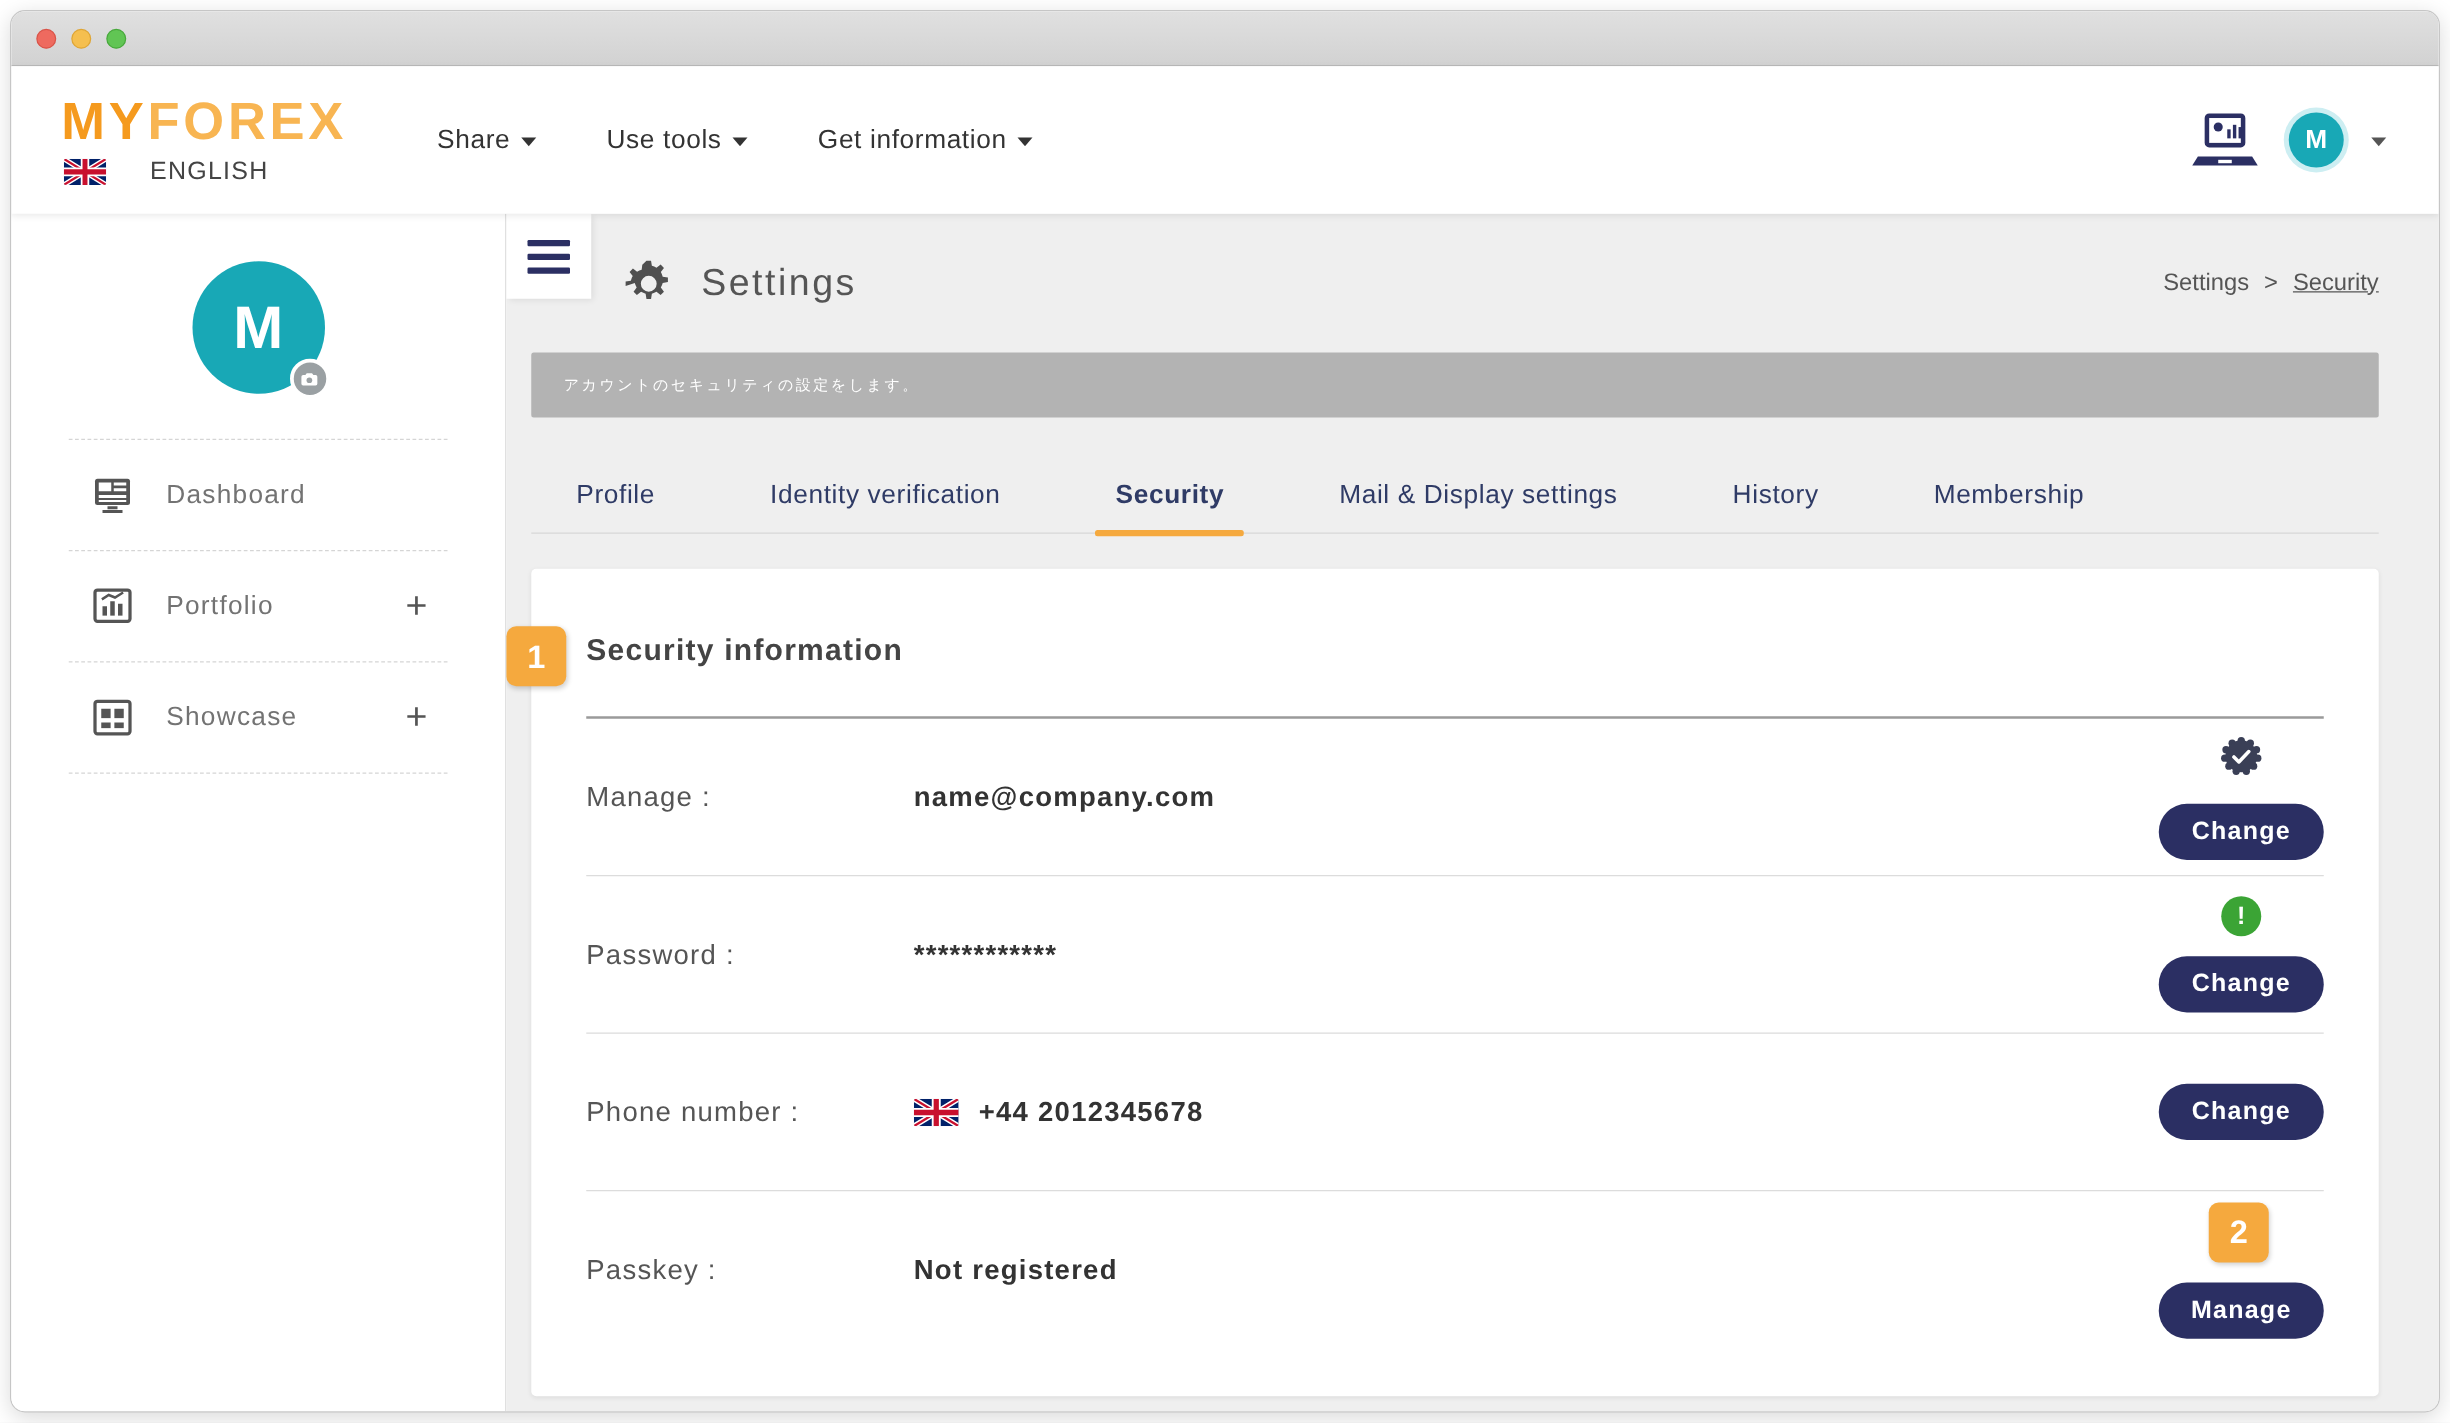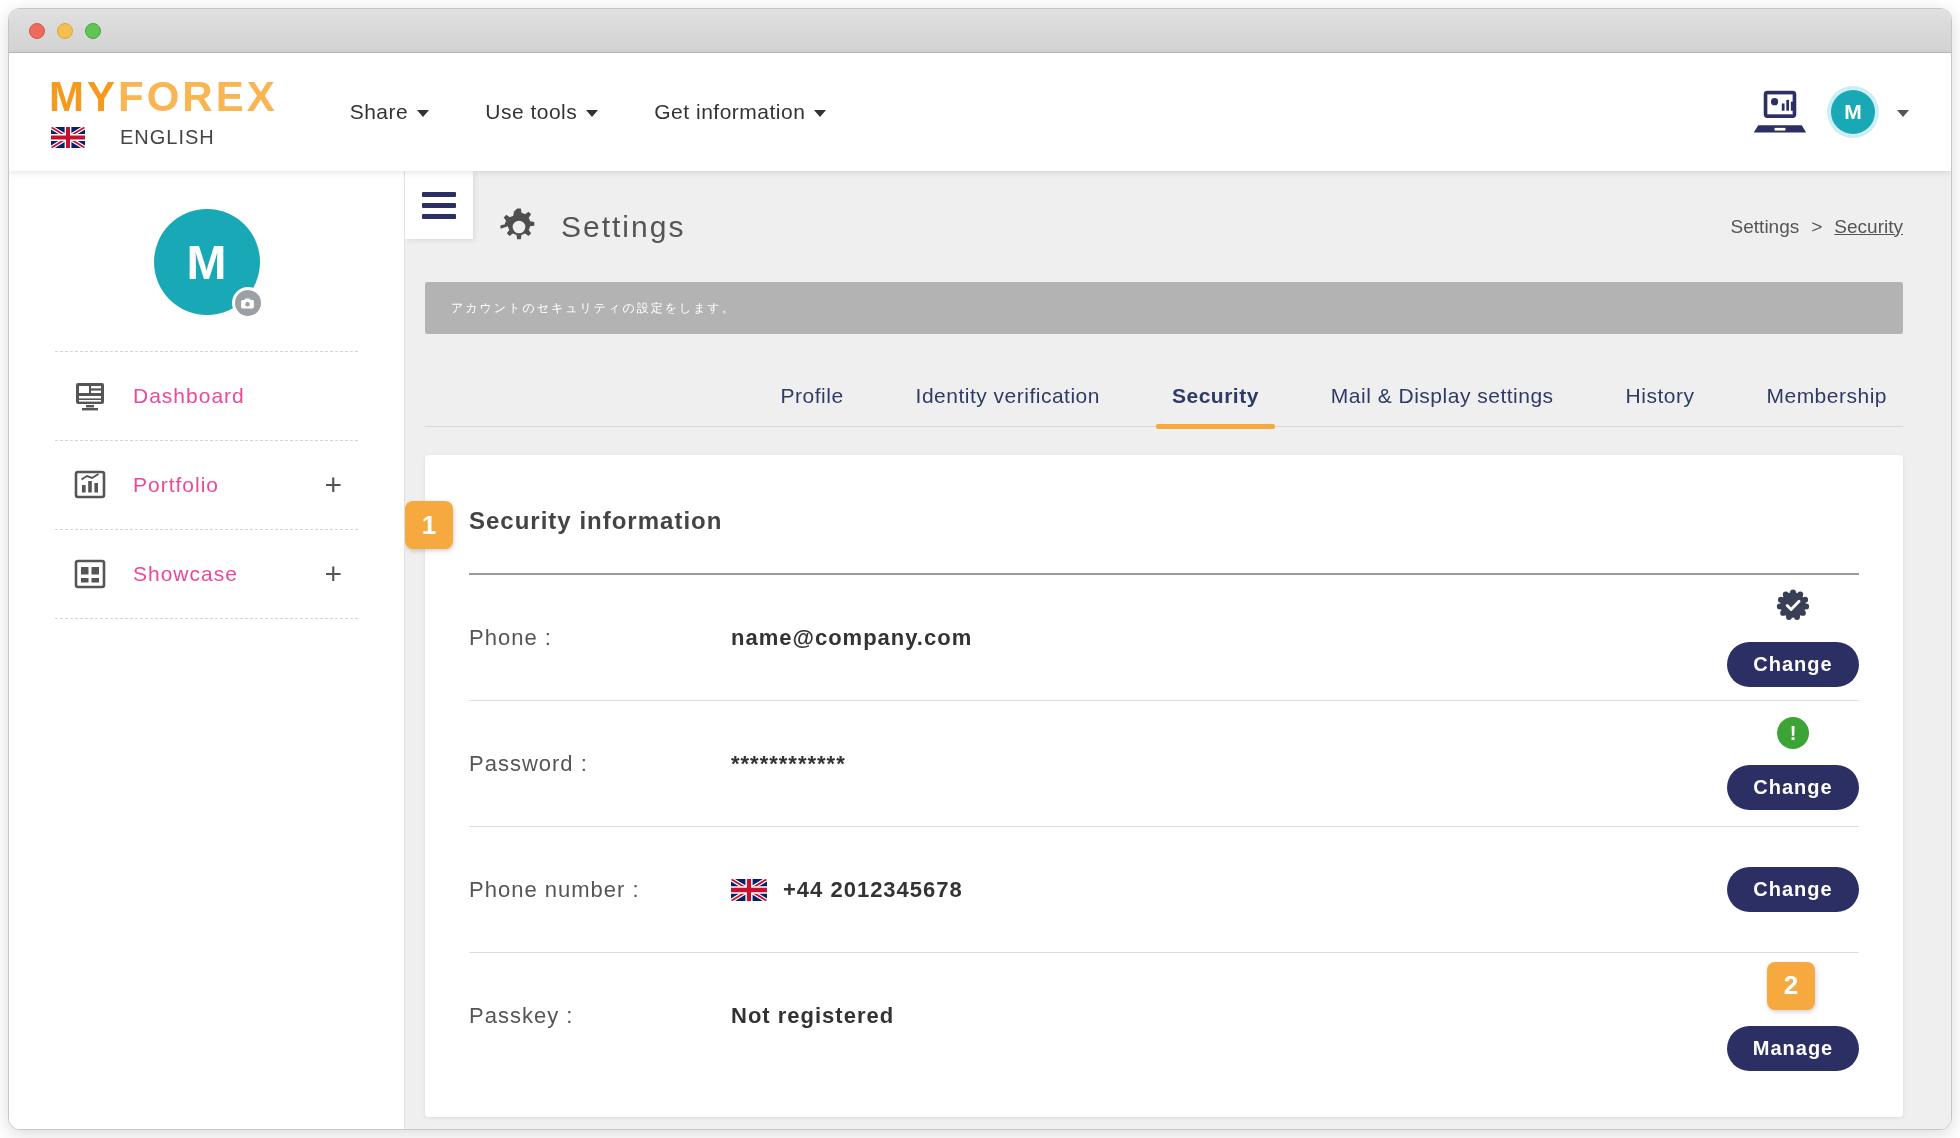--- a/index.html
+++ b/index.html
@@ -51,42 +51,42 @@
     color:#fff; font-size:48px; font-weight:700; display:flex; align-items:center; justify-content:center;
     margin:0 auto; }
   .camera-badge { position:absolute; right:8px; bottom:-4px; width:32px; height:32px; border-radius:50%;
     background:#9aa0a3; border:3px solid #fff; display:flex; align-items:center; justify-content:center;
     cursor:pointer; }
   .username { text-align:center; margin-top:16px; font-size:21px; color:#555; letter-spacing:1px; }
   .side-sep { border-top:1px dashed #d5d5d5; margin:36px 46px 0; }
   .side-item { display:flex; align-items:center; height:89px; margin:0 46px; padding:0 16px 0 18px;
     border-bottom:1px dashed #d5d5d5; cursor:pointer; }
   .side-icon { width:34px; height:34px; margin-right:26px; flex-shrink:0; }
-  .side-label { font-size:21px; color:#ec4899; letter-spacing:1px; flex:1; }
+  .side-label { font-size:21px; color:#737373; letter-spacing:1px; flex:1; }
   .side-plus { font-size:30px; color:#555; font-weight:300; line-height:1; }
 
   
   .main { flex:1; background:#efefef; position:relative; overflow:hidden; }
   .hamburger-box { position:absolute; left:0; top:0; width:68px; height:68px; background:#fff;
     display:flex; flex-direction:column; align-items:center; justify-content:center; gap:6px;
     box-shadow:2px 2px 5px rgba(0,0,0,.08); cursor:pointer; z-index:3; }
   .hamburger-box .bar { width:34px; height:5px; background:var(--navy,#2B2F63); border-radius:1px; }
 
   .main-inner { position:absolute; inset:0; padding:0 48px 0 20px; }
 
   .title-row { height:111px; display:flex; align-items:center; padding-left:74px; }
   .gear-icon { width:40px; height:40px; margin-right:22px; }
   .page-title { font-size:30px; color:#555; letter-spacing:2px; }
   .breadcrumb { margin-left:auto; display:flex; align-items:center; gap:12px; font-size:19px; color:#555; }
   .breadcrumb .crumb-current { text-decoration:underline; cursor:pointer; color:#555; }
 
   .banner { height:52px; background:var(--banner_gray,#B3B3B3); color:#fff; font-size:12px;
     letter-spacing:2px; display:flex; align-items:center; padding-left:26px; border-radius:2px; }
 
-  .tabs { margin-top:36px; display:flex; gap:40px; padding-left:20px; border-bottom:1px solid #d8d8d8;justify-content:flex-end; }
+  .tabs { margin-top:36px; display:flex; gap:60px; padding-left:20px; border-bottom:1px solid #d8d8d8; }
   .tab { padding:14px 16px 18px; font-size:21px; color:#2F3B66; letter-spacing:0.5px;
     position:relative; cursor:pointer; white-space:nowrap; }
   .tab.active { font-weight:700; }
   .tab.active::after { content:""; position:absolute; left:0; right:0; bottom:-3px; height:5px;
     background:var(--accent,#F5A93E); border-radius:2px; }
 
   .card { margin-top:28px; background:#fff; border-radius:4px; box-shadow:0 1px 4px rgba(0,0,0,.08);
     position:relative; padding:0 44px 24px; min-height:662px; }
 
   .step-badge { width:48px; height:48px; background:var(--accent,#F5A93E); color:#fff;
@@ -269,21 +269,21 @@
 
         <div class="card">
           <div class="step-badge badge-1">1</div>
 
           <div class="section-head">
             <div class="section-title">Security information</div>
           </div>
           <div class="head-sep"></div>
 
           <div class="sec-row">
-            <div class="row-label">Phone :</div>
+            <div class="row-label">Manage :</div>
             <div class="row-value">name@company.com</div>
             <div class="row-right">
               <span>
                 <svg viewBox="0 0 36 36" width="34" height="34">
                     <g fill="#3A3F56">
                       <circle cx="18" cy="4.8" r="3.1"></circle>
                       <circle cx="25.7" cy="6.9" r="3.1"></circle>
                       <circle cx="30.9" cy="12.4" r="3.1"></circle>
                       <circle cx="32" cy="19.6" r="3.1"></circle>
                       <circle cx="28.5" cy="26.4" r="3.1"></circle>

